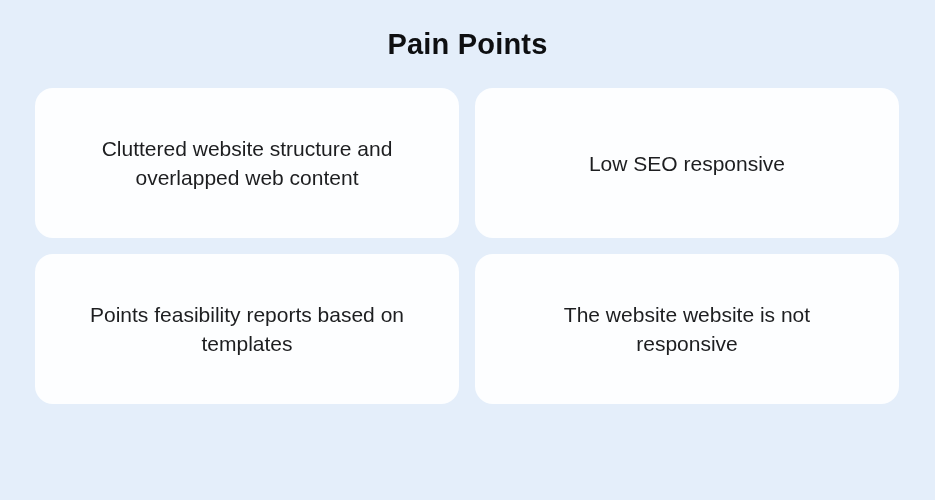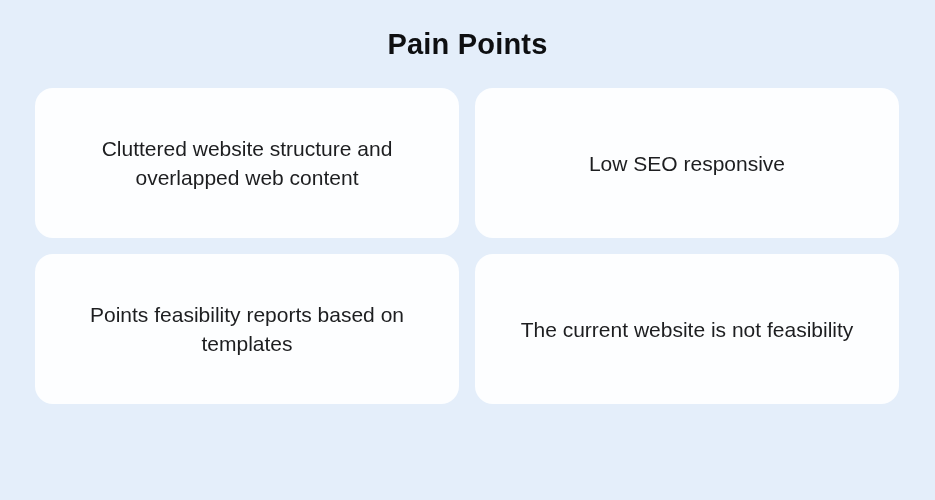--- a/index.html
+++ b/index.html
@@ -77,18 +77,18 @@
 
     <div class="card">
       <p class="card-text">Low SEO responsive</p>
     </div>
 
     <div class="card">
       <p class="card-text">Points feasibility reports based on templates</p>
     </div>
 
     <div class="card">
-      <p class="card-text">The current website is not feasibility</p>
+      <p class="card-text">The website website is not responsive</p>
     </div>
 
   </div>
 
 </div>
 
 </body></html>

